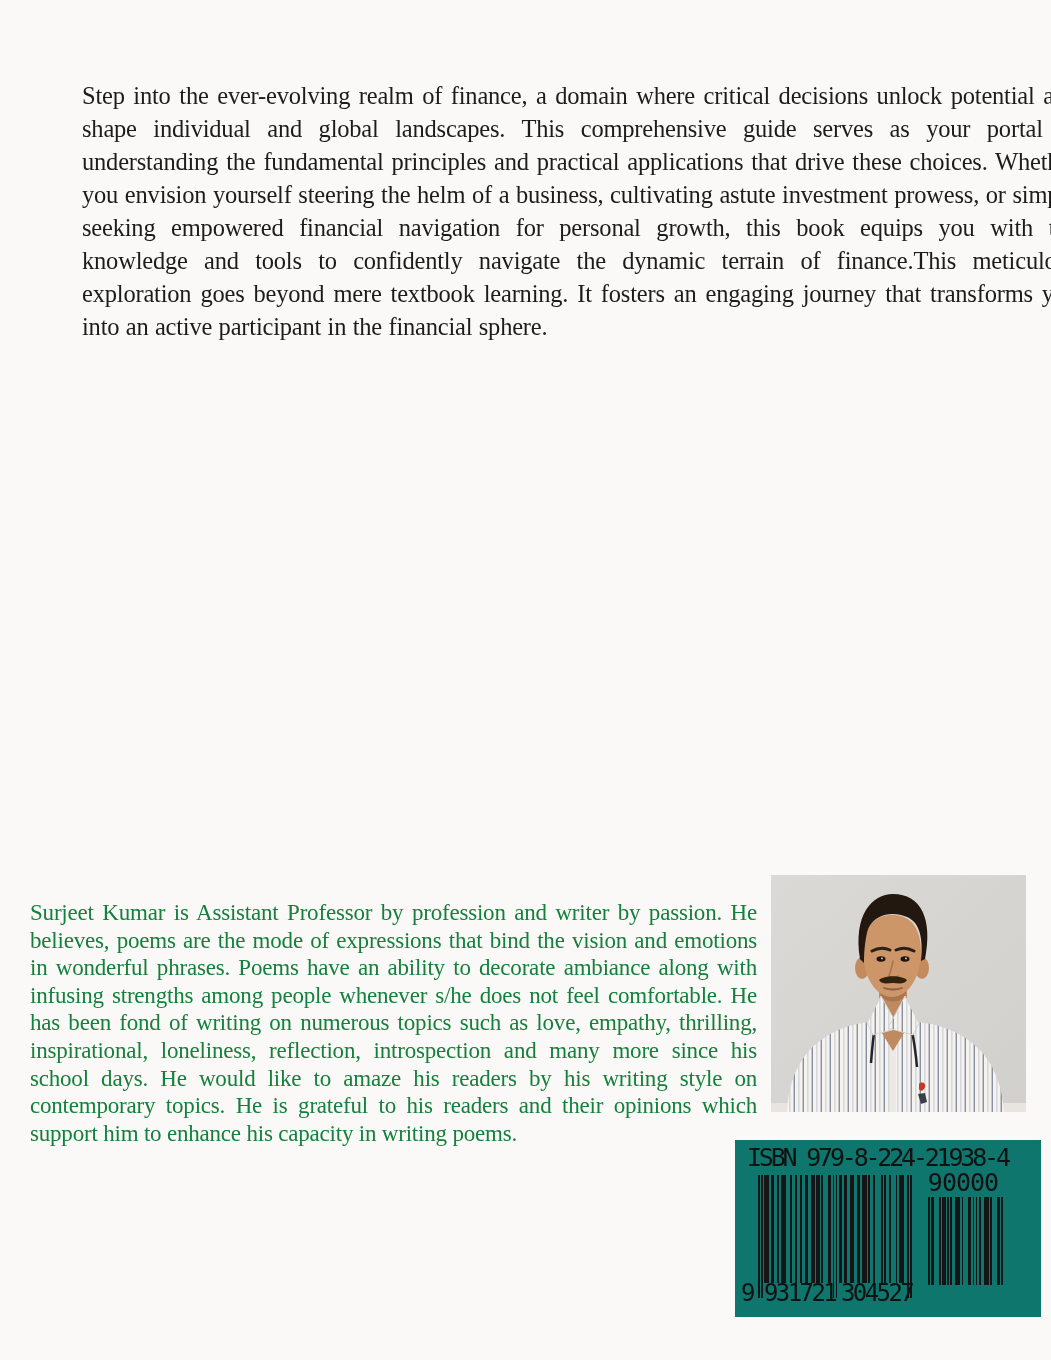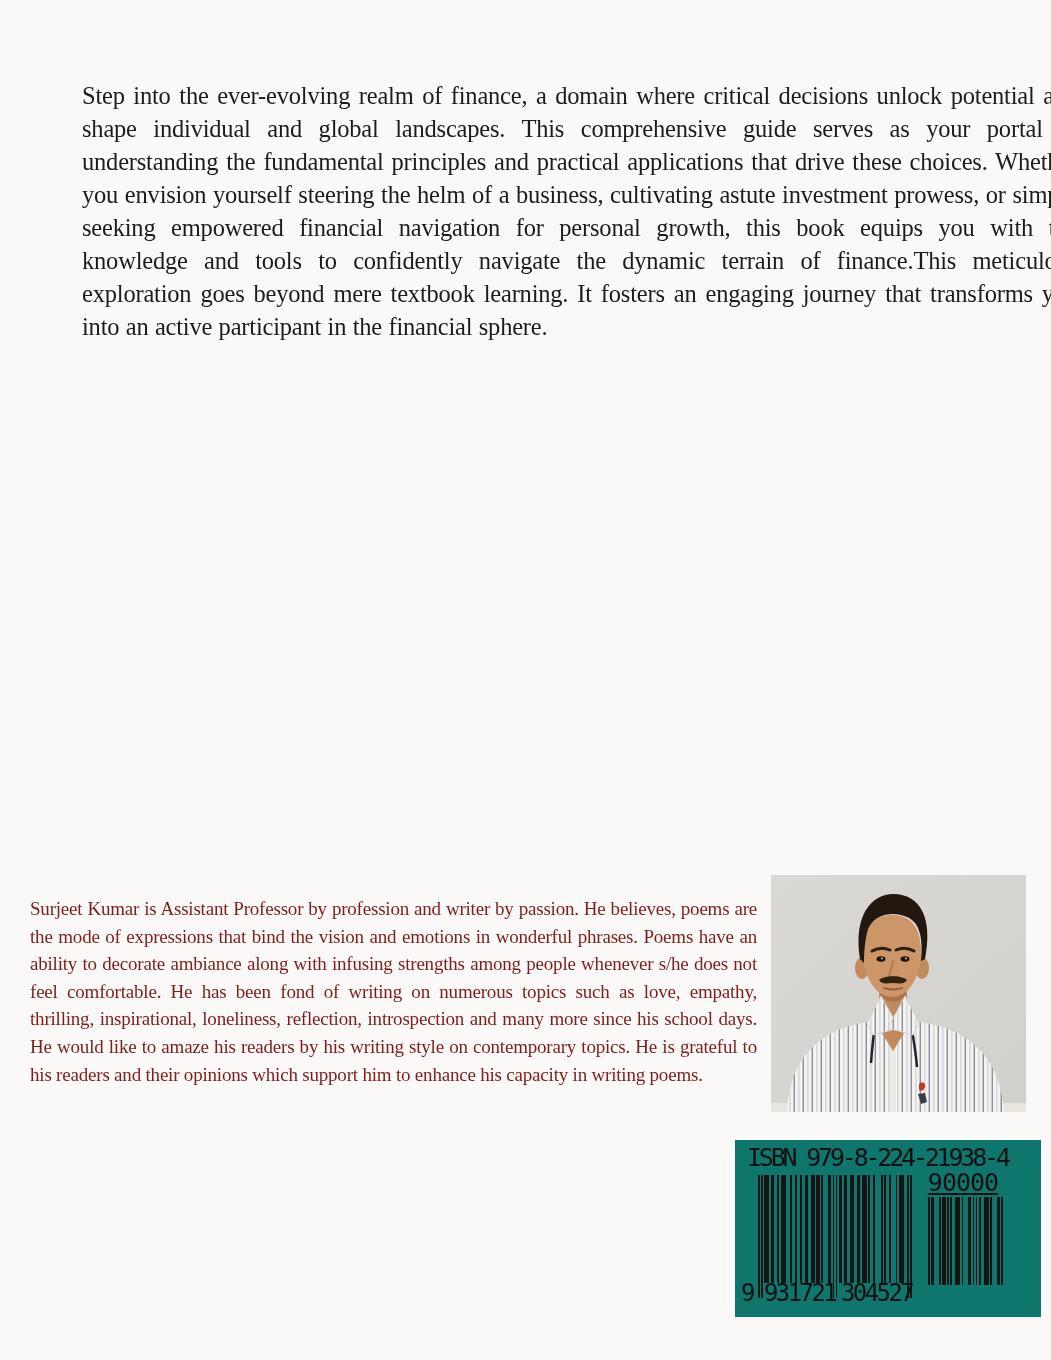--- a/index.html
+++ b/index.html
@@ -11,22 +11,22 @@
     font-family:"Liberation Serif", serif;
   }
   .synopsis{
     position:absolute;left:38px;top:54px;width:996px;
     font-size:24.5px;line-height:33px;
     text-align:justify;color:#1c1c1c;
     letter-spacing:-0.2px;word-spacing:0.5px;margin-left:44px;
   }
   .bio{
     position:absolute;left:30px;top:876px;width:727px;
-    font-size:19px;line-height:27.6px;
-    text-align:justify;color:#7f1d1d;
+    font-size:23px;line-height:27.6px;
+    text-align:justify;color:#15803d;
     letter-spacing:-0.2px;
   }
   .photo{
     position:absolute;left:771px;top:875px;width:255px;height:237px;
     display:block;
   }
   .barcode-block{
     position:absolute;left:735px;top:1140px;width:306px;height:177px;
     background:#0f766e;
     font-family:"DejaVu Sans Mono", monospace;
@@ -43,21 +43,21 @@
     position:absolute;left:193px;top:57px;width:75px;height:88px;
   }
   .barcode-svg rect{fill:#151515;shape-rendering:crispEdges;}
   .digits-row{position:absolute;left:0;top:139px;width:100%;height:26px;
     font-size:24px;letter-spacing:-2.6px;}
   .digit-first{position:absolute;left:6px;top:0;}
   .digit-left{position:absolute;left:29px;top:0;}
   .digit-right{position:absolute;left:106px;top:0;}
   .price-code{
     position:absolute;left:188px;top:28px;width:80px;text-align:center;
-    font-size:25px;letter-spacing:-1px;text-decoration:underline;
+    font-size:25px;letter-spacing:-1px;
   }
 </style>
 </head>
 <body>
 
 <div class="page">
 
   <p class="synopsis">Step into the ever-evolving realm of finance, a domain where critical decisions unlock potential and shape individual and global landscapes. This comprehensive guide serves as your portal to understanding the fundamental principles and practical applications that drive these choices. Whether you envision yourself steering the helm of a business, cultivating astute investment prowess, or simply seeking empowered financial navigation for personal growth, this book equips you with the knowledge and tools to confidently navigate the dynamic terrain of finance.This meticulous exploration goes beyond mere textbook learning. It fosters an engaging journey that transforms you into an active participant in the financial sphere.</p>
 
   <p class="bio">Surjeet Kumar is Assistant Professor by profession and writer by passion. He believes, poems are the mode of expressions that bind the vision and emotions in wonderful phrases. Poems have an ability to decorate ambiance along with infusing strengths among people whenever s/he does not feel comfortable. He has been fond of writing on numerous topics such as love, empathy, thrilling, inspirational, loneliness, reflection, introspection and many more since his school days. He would like to amaze his readers by his writing style on contemporary topics. He is grateful to his readers and their opinions which support him to enhance his capacity in writing poems.</p>

